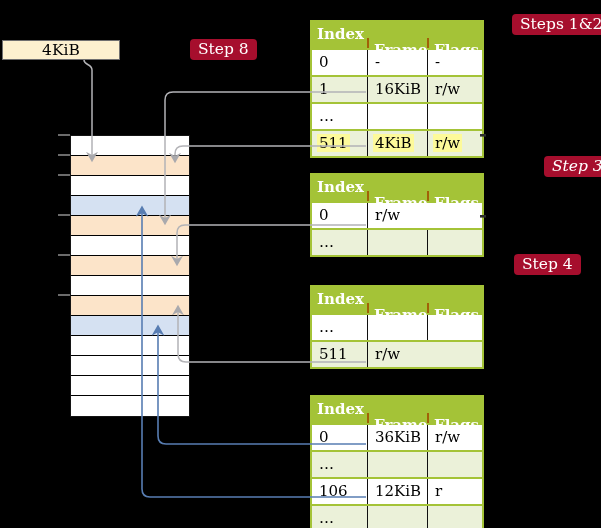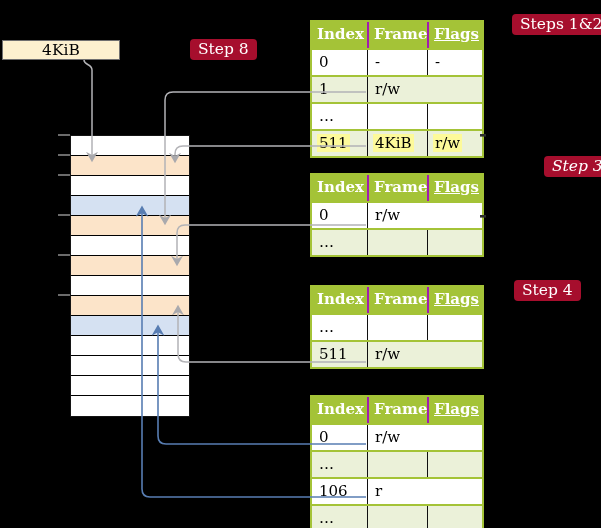--- a/index.html
+++ b/index.html
@@ -14,39 +14,39 @@
     font-size:15.5px;line-height:18px;text-align:center;
   }
   
   .badge{
     position:absolute;background:#a60e2d;color:#fff;border-radius:4px;
     font-size:15.5px;line-height:18px;padding:1px 8px 2px 8px;white-space:nowrap;
   }
   .badge.b0{left:190px;top:39px;}
   .badge.b12{left:512px;top:14px;}
   .badge.b3{left:544px;top:156px;font-style:italic;}
-  .badge.b4{left:514px;top:280px;}
+  .badge.b4{left:514px;top:254px;}
   
   .mem-col{
     position:absolute;left:70px;top:135px;width:120px;box-sizing:border-box;
     border:1px solid #141414;
   }
   .mem-row{height:20px;box-sizing:border-box;border-bottom:1px solid #000;background:#fff;}
   .mem-row:last-child{border-bottom:none;}
   .mem-row[data-kind="table"]{background:#fce4c9;}
   .mem-row[data-kind="data"]{background:#d5e1f2;}
   .mem-row[data-kind="free"]{background:#ffffff;}
   
   .ptable{
     position:absolute;left:310px;width:174px;box-sizing:border-box;
     border:2px solid #a4c337;background:#a4c337;
   }
   .pt-head{display:flex;height:26px;background:#a4c337;color:#fff;font-weight:bold;font-size:15px;}
   .pt-hcell{box-sizing:border-box;padding:3px 4px 0 5px;}
-  .pt-hcell + .pt-hcell{border-left:2px solid #a21caf;}
+  .pt-hcell + .pt-hcell{border-left:2px solid #a16207;margin-top:16px;}
   .c1{width:55px;} .c2{width:60px;} .c3{width:55px;text-decoration:underline;}
   .pt-row{display:flex;height:27px;box-sizing:border-box;border-top:2px solid #a4c337;background:#fff;}
   .pt-row[data-tone="green"]{background:#ebf1d9;}
   .pt-cell{box-sizing:border-box;padding:3px 0 0 5px;font-size:15px;color:#000;overflow:hidden;}
   .pt-cell + .pt-cell{border-left:1px solid #101010;}
   .cell-text{display:inline-block;padding:0 2px;min-height:18px;}
   .pt-row[data-hl="true"] .cell-text{background:#fdfa9a;}
   
   .overlay{position:absolute;left:0;top:0;z-index:6;pointer-events:none;}
 </style>
@@ -85,20 +85,21 @@
       <div class="pt-hcell c2">Frame</div>
       <div class="pt-hcell c3">Flags</div>
     </div>
     <div class="pt-row" data-tone="white">
       <div class="pt-cell c1"><span class="cell-text">0</span></div>
       <div class="pt-cell c2"><span class="cell-text">-</span></div>
       <div class="pt-cell c3"><span class="cell-text">-</span></div>
     </div>
     <div class="pt-row" data-tone="green">
       <div class="pt-cell c1"><span class="cell-text">1</span></div>
+      <div class="pt-cell c2"><span class="cell-text">16KiB</span></div>
       <div class="pt-cell c3"><span class="cell-text">r/w</span></div>
     </div>
     <div class="pt-row" data-tone="white">
       <div class="pt-cell c1"><span class="cell-text">…</span></div>
       <div class="pt-cell c2"><span class="cell-text"></span></div>
       <div class="pt-cell c3"><span class="cell-text"></span></div>
     </div>
     <div class="pt-row" data-hl="true" data-tone="green">
       <div class="pt-cell c1"><span class="cell-text">511</span></div>
       <div class="pt-cell c2"><span class="cell-text">4KiB</span></div>
@@ -141,29 +142,31 @@
   </div>
 
   <div class="ptable" style="top:395px">
     <div class="pt-head">
       <div class="pt-hcell c1">Index</div>
       <div class="pt-hcell c2">Frame</div>
       <div class="pt-hcell c3">Flags</div>
     </div>
     <div class="pt-row" data-tone="white">
       <div class="pt-cell c1"><span class="cell-text">0</span></div>
+      <div class="pt-cell c2"><span class="cell-text">36KiB</span></div>
       <div class="pt-cell c3"><span class="cell-text">r/w</span></div>
     </div>
     <div class="pt-row" data-tone="green">
       <div class="pt-cell c1"><span class="cell-text">…</span></div>
       <div class="pt-cell c2"><span class="cell-text"></span></div>
       <div class="pt-cell c3"><span class="cell-text"></span></div>
     </div>
     <div class="pt-row" data-tone="white">
       <div class="pt-cell c1"><span class="cell-text">106</span></div>
+      <div class="pt-cell c2"><span class="cell-text">12KiB</span></div>
       <div class="pt-cell c3"><span class="cell-text">r</span></div>
     </div>
     <div class="pt-row" data-tone="green">
       <div class="pt-cell c1"><span class="cell-text">…</span></div>
       <div class="pt-cell c2"><span class="cell-text"></span></div>
       <div class="pt-cell c3"><span class="cell-text"></span></div>
     </div>
   </div>
 
   <svg class="overlay" width="601" height="528" viewBox="0 0 601 528">

